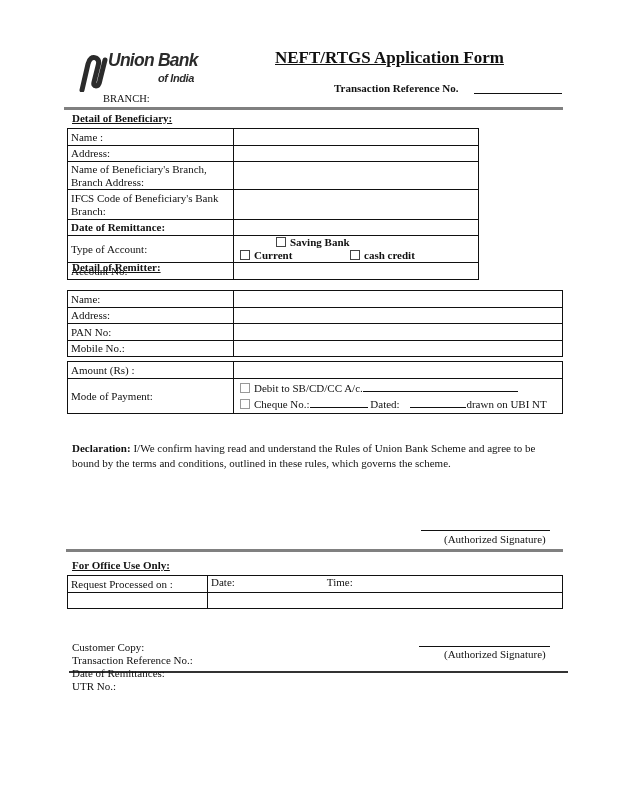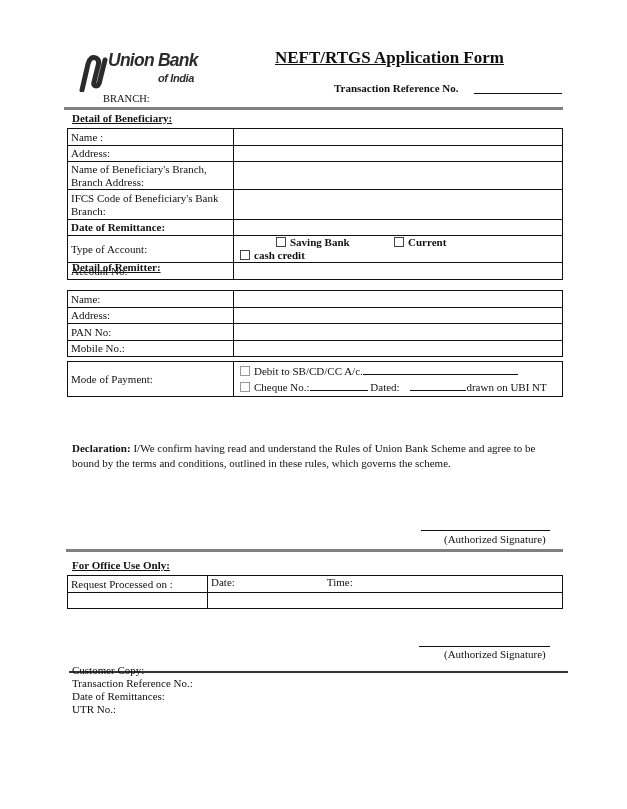--- a/index.html
+++ b/index.html
@@ -21,39 +21,39 @@
   table.f td { border:1px solid #111; padding:0 0 0 3px; vertical-align:middle; line-height:13px; }
   table.f td.lbl { width:162px; }
   .chk { display:inline-block; width:8px; height:8px; border:1px solid #444; vertical-align:-1px; margin-right:4px; }
   .chk.light { border-color:#999; }
   .acct-opt { font-weight:bold; display:inline-block; }
   .decl { left:72px; top:441px; width:490px; font-size:11px; line-height:15px; }
   .sigline { border-top:1px solid #111; }
   .sig { font-size:11px; }
   .rule-mid { left:66px; top:549px; width:497px; height:3px; background:#808080; }
   .rule-bot { left:69px; top:671px; width:499px; height:2px; background:#333; }
-  .copy { left:72px; top:664px; font-size:11px; line-height:13px; }
+  .copy { left:72px; top:641px; font-size:11px; line-height:13px; }
   .uline { display:inline-block; border-bottom:1px solid #111; vertical-align:baseline; }
 </style>
 </head>
 <body>
 
 <svg class="abs logo-mark" viewBox="0 0 34 40">
   <path d="M6 38 L12 12 Q14 4 20 6 Q24 8 22 14 L18 30 Q17 34 20 34 Q23 34 24 28 L29 8" fill="none" stroke="#2b2b2b" stroke-width="5" stroke-linecap="round" stroke-linejoin="round"></path>
 </svg>
 <div class="abs logo-union">Union Bank</div>
 <div class="abs logo-india">of India</div>
 <div class="abs branch">BRANCH:</div>
 <div class="abs title">NEFT/RTGS Application Form</div>
 <div class="abs txnref">Transaction Reference No.</div>
 <div class="abs txnline"></div>
 <div class="abs rule-thick"></div>
 
 <div class="abs section" style="left:72px;top:112px;">Detail of Beneficiary:</div>
-<table class="f" style="left:67px;top:128px;width:496px;">
+<table class="f" style="left:67px;top:128px;width:412px;">
   <tbody>
       <tr style="height:17px;">
     <td class="lbl">Name :</td>
     <td></td>
   </tr>
   <tr style="height:16px;">
     <td class="lbl">Address:</td>
     <td></td>
   </tr>
   <tr style="height:28px;">
@@ -98,20 +98,24 @@
   </tr>
   <tr style="height:16px;margin-left:20px;">
     <td class="lbl">Mobile No.:</td>
     <td></td>
   </tr>
 </tbody>
   </table>
 
 <table class="f" style="left:67px;top:361px;width:496px;">
   <tbody>
+      <tr style="height:17px;">
+    <td class="lbl">Amount (Rs) :</td>
+    <td></td>
+  </tr>
   <tr style="height:35px;">
     <td class="lbl">Mode of Payment:</td>
     <td style="padding-left:6px;line-height:16px;">
       <div><span class="chk light"></span><span>Debit to SB/CD/CC A/c.</span><span class="uline" style="width:155px;"></span></div>
       <div><span class="chk light"></span><span>Cheque No.:</span><span class="uline" style="width:58px;"></span> <span>Dated:</span> <span class="uline" style="width:56px;margin-left:8px;"></span><span>drawn on UBI NT</span></div>
     </td>
   </tr>
 </tbody>
   </table>
 

